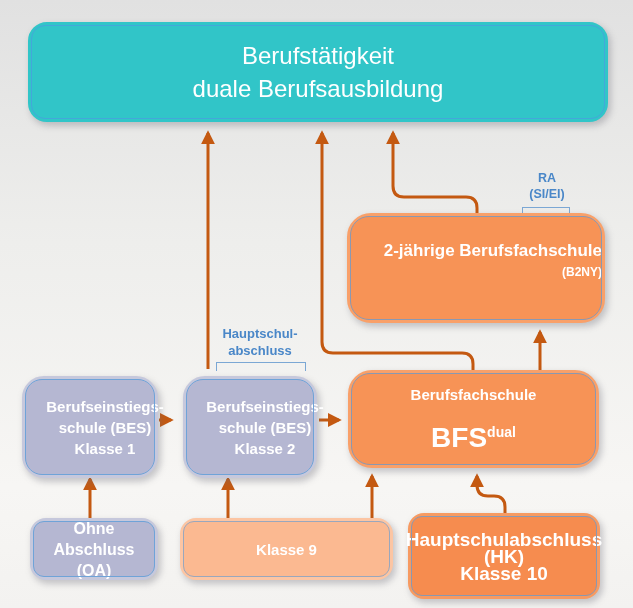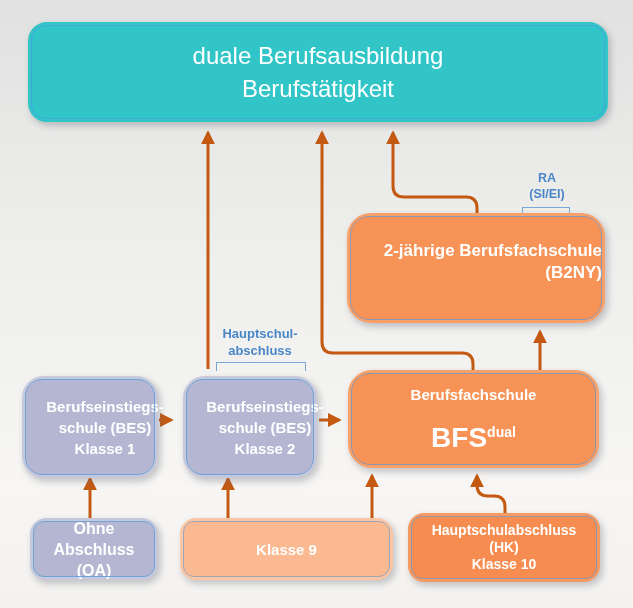--- a/index.html
+++ b/index.html
@@ -29,34 +29,34 @@
     content:""; position:absolute; inset:0px; pointer-events:none;
     border:1.5px solid var(--stroke); border-radius:calc(var(--r,18px) - 5px);
   }
   .teal-box{--bg:var(--teal); --rim:var(--teal); --stroke:var(--teal_stroke); --r:19px;
     left:28px; top:22px; width:580px; height:100px; font-weight:normal; font-size:24px; line-height:33px;}
   .purple-box{--bg:var(--purple); --rim:var(--purple_rim); --stroke:var(--purple_stroke);}
   .orange-box{--bg:var(--orange); --rim:var(--orange_rim); --stroke:var(--orange_stroke);}
   .b2ny{--r:24px; left:347px; top:213px; width:258px; height:110px; line-height:21px; padding-bottom:14px;align-items:flex-end;}
   .b2ny .l1{font-size:17px;}
   .b2ny .l2{font-size:13.5px;}
-  .b2ny .l3{font-size:17px; margin-top:1px;}
+  .b2ny .l3{font-size:12px; margin-top:1px;}
   .bfs{--r:24px; left:348px; top:370px; width:251px; height:98px;}
   .bfs .l1{font-size:15px; margin-bottom:16px;}
   .bfs .big{font-size:28px; line-height:26px;}
   .bfs sup{font-size:14px; vertical-align:super;}
   .bes{--r:22px; width:136px; height:102px; font-size:15px; line-height:21px; top:376px;padding-left:30px;}
   .bes1{left:22px;}
   .bes2{left:183px; width:134px;}
   .small-box{--r:16px; top:518px; height:62px; font-size:15px; line-height:21px;}
   .oa{left:30px; width:128px; font-size:16px;}
   .ha{--bg:var(--orange_light); --rim:var(--orange_light_rim); --stroke:var(--orange_light_stroke);
       left:180px; width:213px;}
   .hk{--bg:var(--orange_deep); --rim:var(--orange_deep_rim); --stroke:var(--orange_stroke);
-      left:408px; top:513px; width:192px; height:69px; font-size:14px; line-height:17px;}
+      left:408px; top:513px; width:192px; height:86px; font-size:19px; line-height:17px;}
   .blue-label{position:absolute; color:var(--label_blue); font-weight:bold; text-align:center; line-height:16px;}
   .ra-label{left:512px; top:170px; width:70px; font-size:12.5px;}
   .hs-label{left:195px; top:325px; width:130px; font-size:13px; line-height:17px;}
   .bracket{position:absolute; border:1.5px solid var(--bracket_blue); border-bottom:none; box-sizing:border-box;}
   .ra-bracket{left:522px; top:207px; width:48px; height:8px;}
   .hs-bracket{left:216px; top:362px; width:90px; height:9px;}
 </style>
 </head>
 <body>
 
@@ -77,22 +77,22 @@
     <path class="flow" marker-end="url(#ah)" d="M90 520 L90 479"></path>
     <path class="flow" marker-end="url(#ah)" d="M228 520 L228 479"></path>
     <path class="flow" marker-end="url(#ah)" d="M372 520 L372 476"></path>
     <path class="flow" marker-end="url(#ah)" d="M505 520 L505 507 Q505 496 494 496 L488 496 Q477 496 477 485 L477 476"></path>
   </svg>
 
   <div class="bracket ra-bracket"></div>
   <div class="bracket hs-bracket"></div>
 
   <div class="box teal-box">
+    <div>Berufstätigkeit</div>
     <div>duale Berufsausbildung</div>
-    <div>Berufstätigkeit</div>
   </div>
 
   <div class="blue-label ra-label">
     <div>RA</div>
     <div>(SI/EI)</div>
   </div>
 
   <div class="blue-label hs-label">
     <div>Hauptschul-</div>
     <div>abschluss</div>

